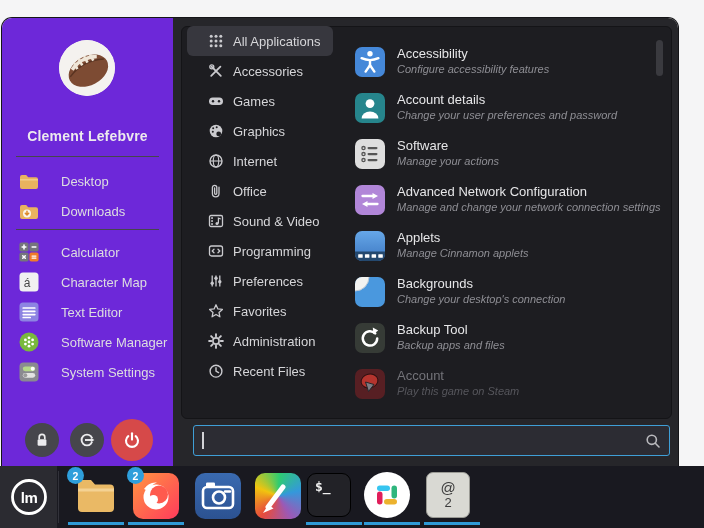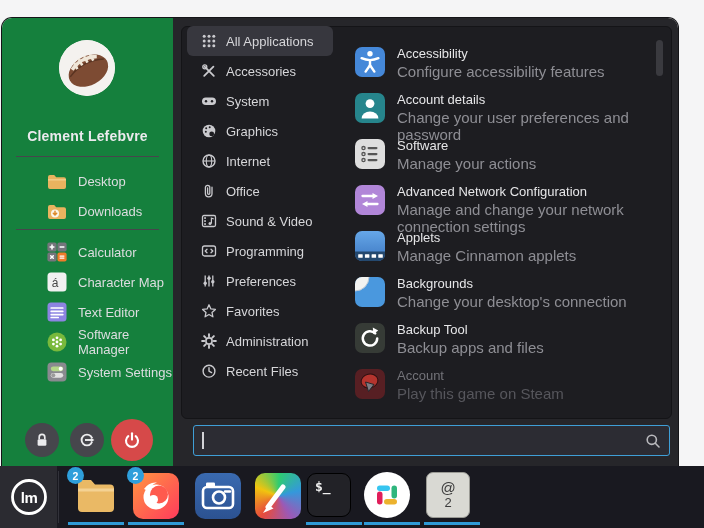--- a/index.html
+++ b/index.html
@@ -11,64 +11,64 @@
   }
   svg{display:block}
 
   
   .menu{
     position:absolute;left:2px;top:18px;width:676px;height:448px;
     border-radius:10px 10px 0 0;display:flex;
     box-shadow:0 0 0 1px #151518;
   }
   .sidebar{
-    width:171px;flex:none;background:#15803d;border-radius:10px 0 0 0;position:relative;
+    width:171px;flex:none;background:#6d28d9;border-radius:10px 0 0 0;position:relative;
   }
   .mainarea{
     flex:1;background:#26262a;border-radius:0 10px 0 0;position:relative;
   }
 
   
   .avatar{
     position:absolute;top:22px;left:57px;width:56px;height:56px;border-radius:50%;
     overflow:hidden;background:#f4f2ef;
   }
   .username{
     position:absolute;top:110px;left:0;right:0;text-align:center;
     color:#eceaee;font-size:14px;font-weight:bold;letter-spacing:.2px;
   }
   .sep{position:absolute;left:14px;right:14px;height:1px;background:#46464c;}
   .sep1{top:138px}.sep2{top:211px}
   .sgroup{position:absolute;left:0;right:0;}
   .places{top:148px}.shorts{top:219px}
-  .srow{display:flex;align-items:center;gap:10px;height:30px;padding-left:16px;
-    color:#dddde0;font-size:13px;cursor:default;margin-left:28px;}
+  .srow{display:flex;align-items:center;gap:21px;height:30px;padding-left:16px;
+    color:#dddde0;font-size:13px;cursor:default;}
   .srow .ic{width:22px;height:22px;flex:none;display:flex;align-items:center;justify-content:center}
   .session{position:absolute;left:0;top:399px;width:171px;height:46px;}
   .sbtn{position:absolute;border-radius:50%;background:#46464c;display:flex;align-items:center;justify-content:center;}
   .sbtn.lock{left:23px;top:6px;width:34px;height:34px}
   .sbtn.logout{left:68px;top:6px;width:34px;height:34px}
   .sbtn.power{left:109px;top:2px;width:42px;height:42px;background:#d64949}
 
   
   .inset{
     position:absolute;left:8px;top:8px;width:489px;height:391px;
     background:#1d1d21;border:1px solid #141417;border-radius:6px;
   }
   .cats{position:absolute;left:14px;top:8px;width:146px;list-style:none;margin:0;padding:0}
-  .cat{height:30px;display:flex;align-items:center;gap:9px;padding-left:13px;
+  .cat{height:30px;display:flex;align-items:center;gap:9px;padding-left:20px;
     color:#d6d6d9;font-size:13px;border-radius:6px;}
   .cat.sel{background:#37373e;}
   .cat .cic{width:17px;height:17px;flex:none;display:flex;align-items:center;justify-content:center}
 
   .apps{position:absolute;left:166px;top:6px;width:310px;list-style:none;margin:16px;padding:0}
   .app{position:relative;height:46px;}
   .aic{position:absolute;left:0;top:7px;width:30px;height:30px;border-radius:7px;overflow:hidden;}
   .atitle{position:absolute;left:42px;top:6px;font-size:13px;color:#e6e6e8;}
-  .adesc{position:absolute;left:42px;top:23px;font-size:15px;color:#8e8e94;}
+  .adesc{position:absolute;left:42px;top:23px;font-size:11px;color:#8e8e94;font-style:italic;}
   .app.dim .atitle{color:#737379}
   .app.dim .adesc{color:#56565c}
 
   .scrollthumb{position:absolute;right:15px;top:22px;width:7px;height:36px;border-radius:4px;background:#3a3a3f;}
 
   
   .searchbox{
     position:absolute;left:20px;top:407px;width:475px;height:29px;
     background:#2c2c33;border:1.5px solid #3f9fd7;border-radius:3px;
   }
@@ -285,21 +285,21 @@
         <span>Accessories</span>
       </li>
       <li class="cat">
         <span class="cic">
           <svg width="16" height="16" viewBox="0 0 16 16">
             <rect x="1" y="4.4" width="14" height="7.6" rx="3.8" fill="#cacace"></rect>
             <circle cx="5" cy="8.2" r="1.2" fill="#1d1d21"></circle>
               <circle cx="11" cy="8.2" r="1.2" fill="#1d1d21"></circle>
           </svg>
         </span>
-        <span>System</span>
+        <span>Games</span>
       </li>
       <li class="cat">
         <span class="cic">
           <svg width="16" height="16" viewBox="0 0 16 16">
             <circle cx="8" cy="8" r="6.3" fill="#cacace"></circle>
             <circle cx="10.7" cy="10.9" r="2.4" fill="#1d1d21"></circle>
             <circle cx="5.2" cy="5.2" r="1" fill="#1d1d21"></circle>
               <circle cx="8.7" cy="4.3" r="1" fill="#1d1d21"></circle>
             <circle cx="4.8" cy="8.7" r="1" fill="#1d1d21"></circle>
           </svg>

